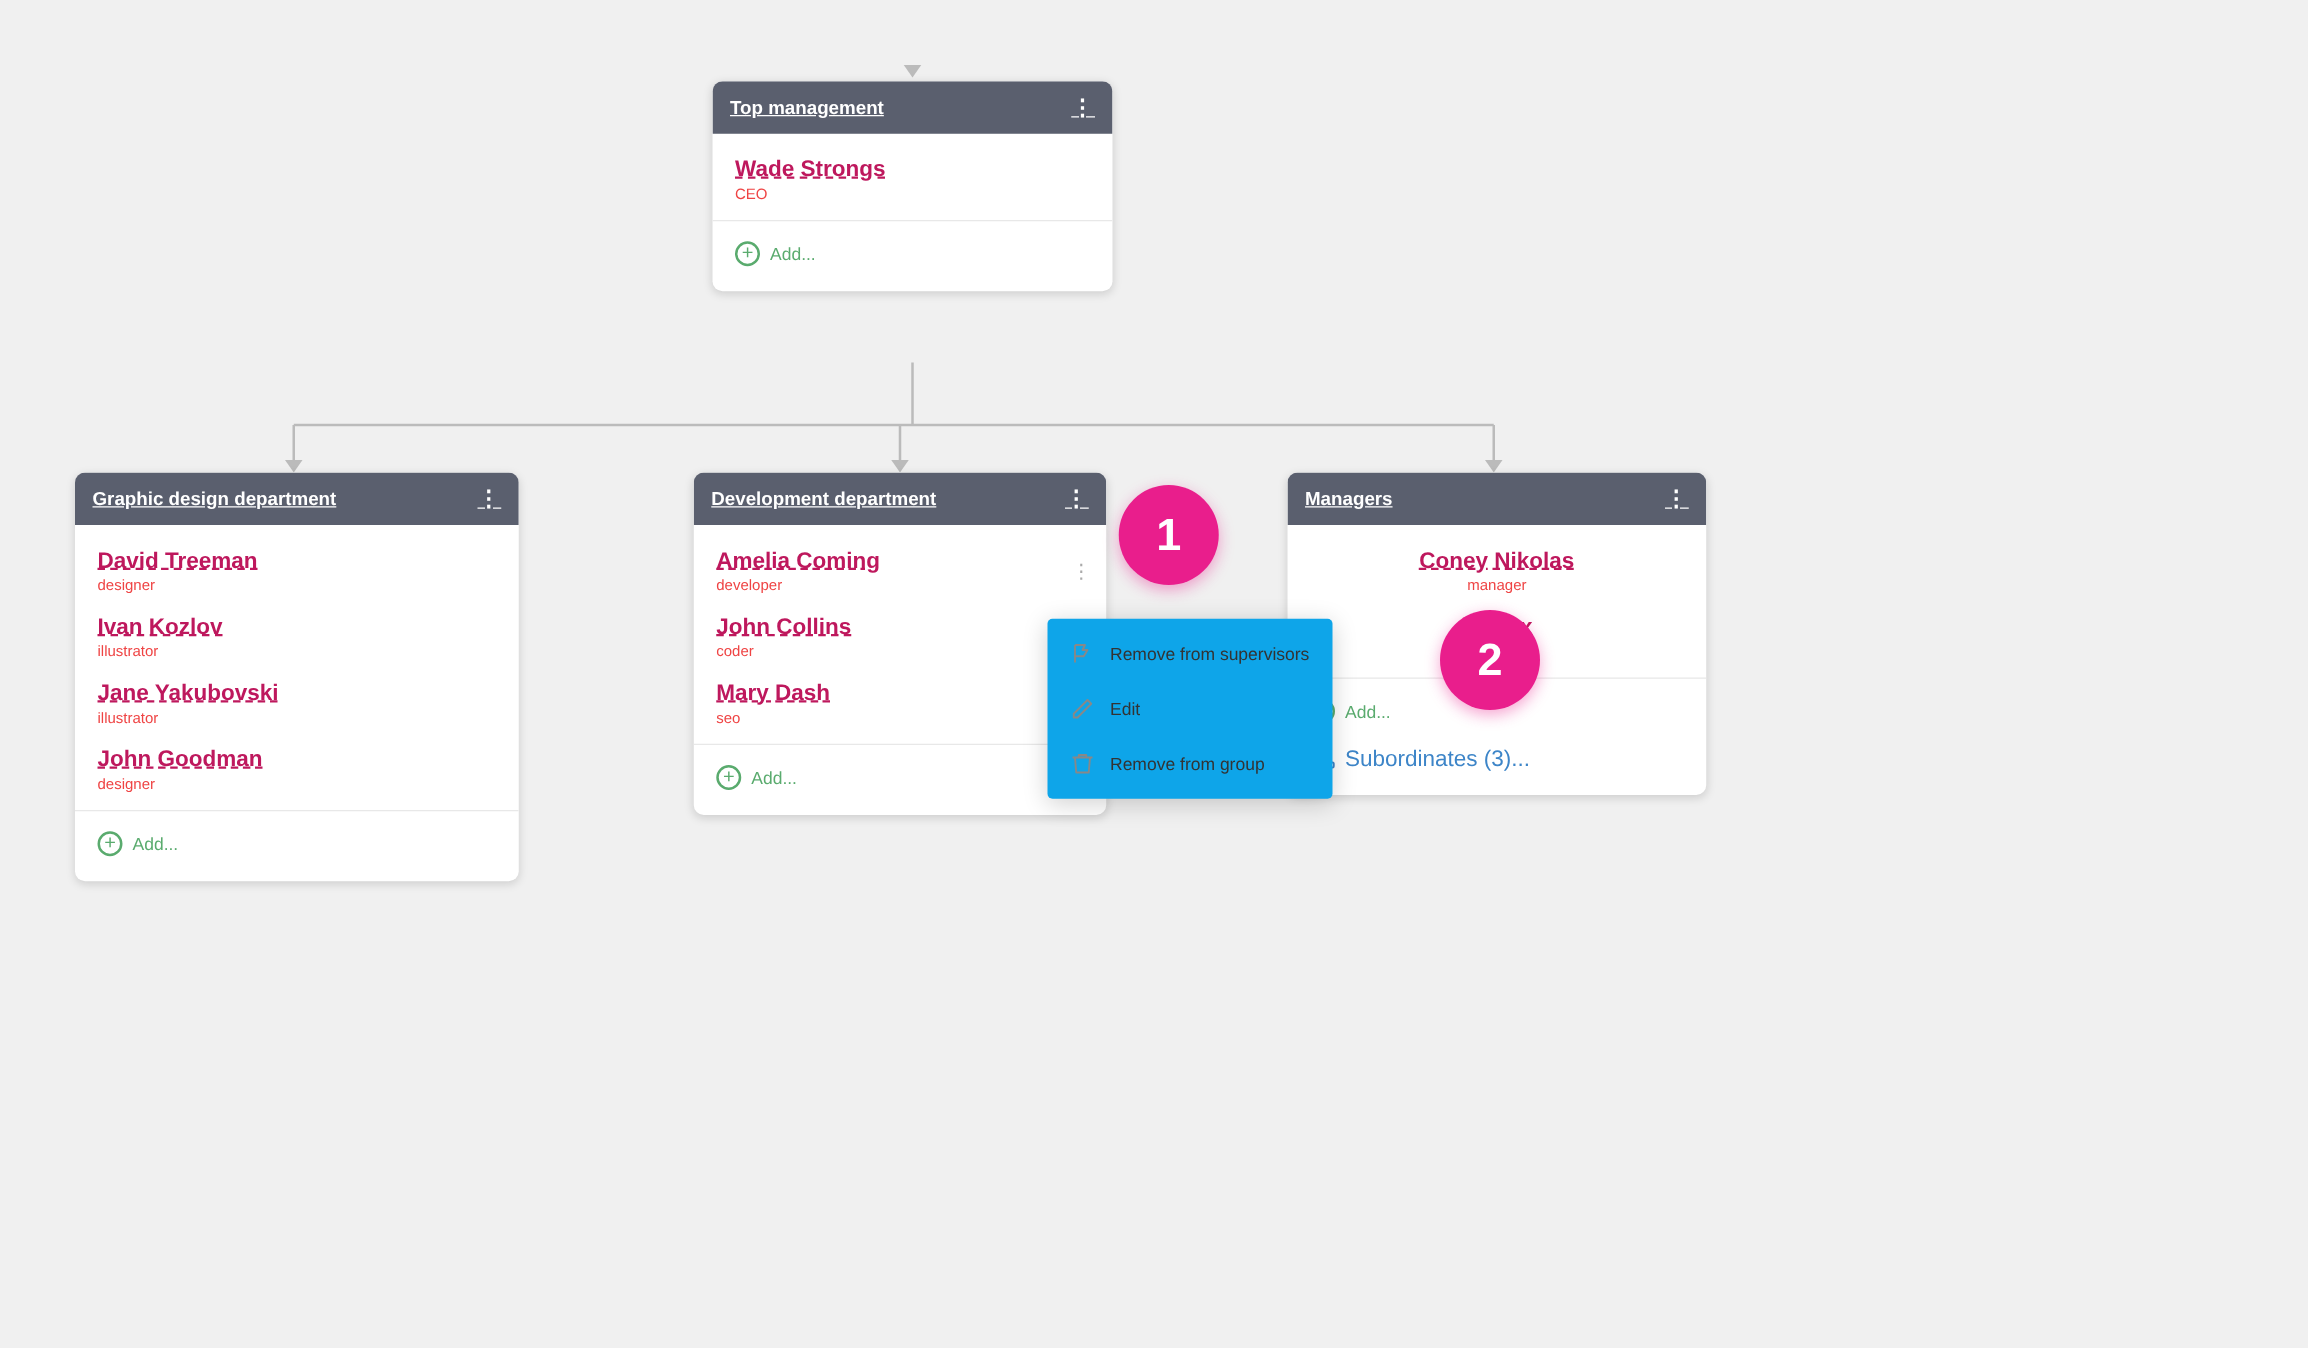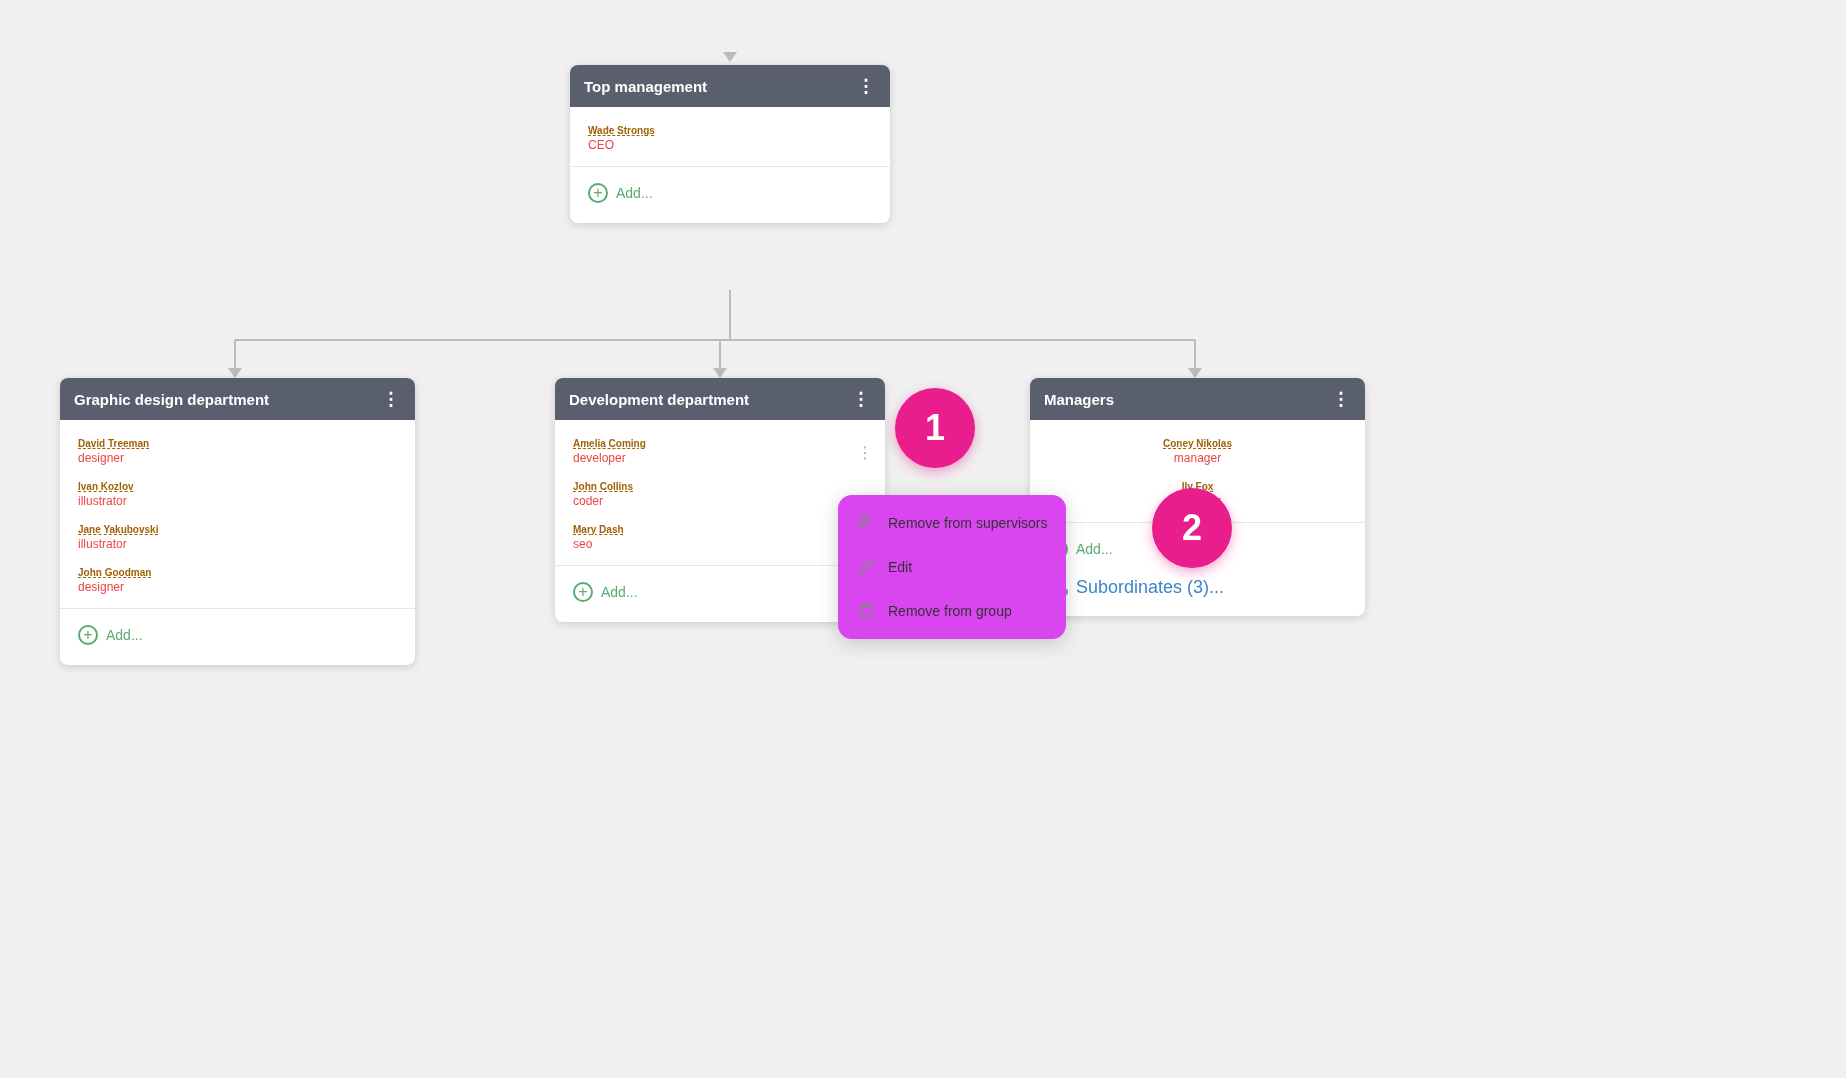--- a/index.html
+++ b/index.html
@@ -39,20 +39,21 @@
 
     .card-header {
       background: #5a5f6e;
       color: #fff;
       padding: 12px 14px;
       display: flex;
       align-items: center;
       justify-content: space-between;
       font-size: 15px;
       font-weight: 600;
+      text-decoration: underline;
     }
 
     .card-header .menu-dots {
       cursor: pointer;
       font-size: 18px;
       line-height: 1;
       color: #fff;
       letter-spacing: 1px;
     }
 
@@ -61,22 +62,22 @@
     }
 
     .person-row {
       padding: 8px 18px;
       display: flex;
       flex-direction: column;
       position: relative;
     }
 
     .person-row .person-name {
-      color: #a16207;
-      font-size: 10px;
+      color: #be185d;
+      font-size: 18px;
       font-weight: 600;
       text-decoration: underline;
       text-decoration-style: dashed;
       cursor: pointer;
     }
 
     .person-row .person-role {
       color: #ef4444;
       font-size: 12px;
       margin-top: 2px;
@@ -128,22 +129,22 @@
       align-items: center;
       gap: 8px;
       color: #3d85c8;
       font-size: 18px;
       cursor: pointer;
     }
 
     
     .context-menu {
       position: absolute;
-      background: #d946ef;
-      border-radius: 14px;
+      background: #0ea5e9;
+      border-radius: 4px;
       box-shadow: 0 4px 20px rgba(0,0,0,0.18);
       padding: 6px 0;
       min-width: 220px;
       z-index: 100;
     }
 
     .context-menu-item {
       display: flex;
       align-items: center;
       gap: 12px;

